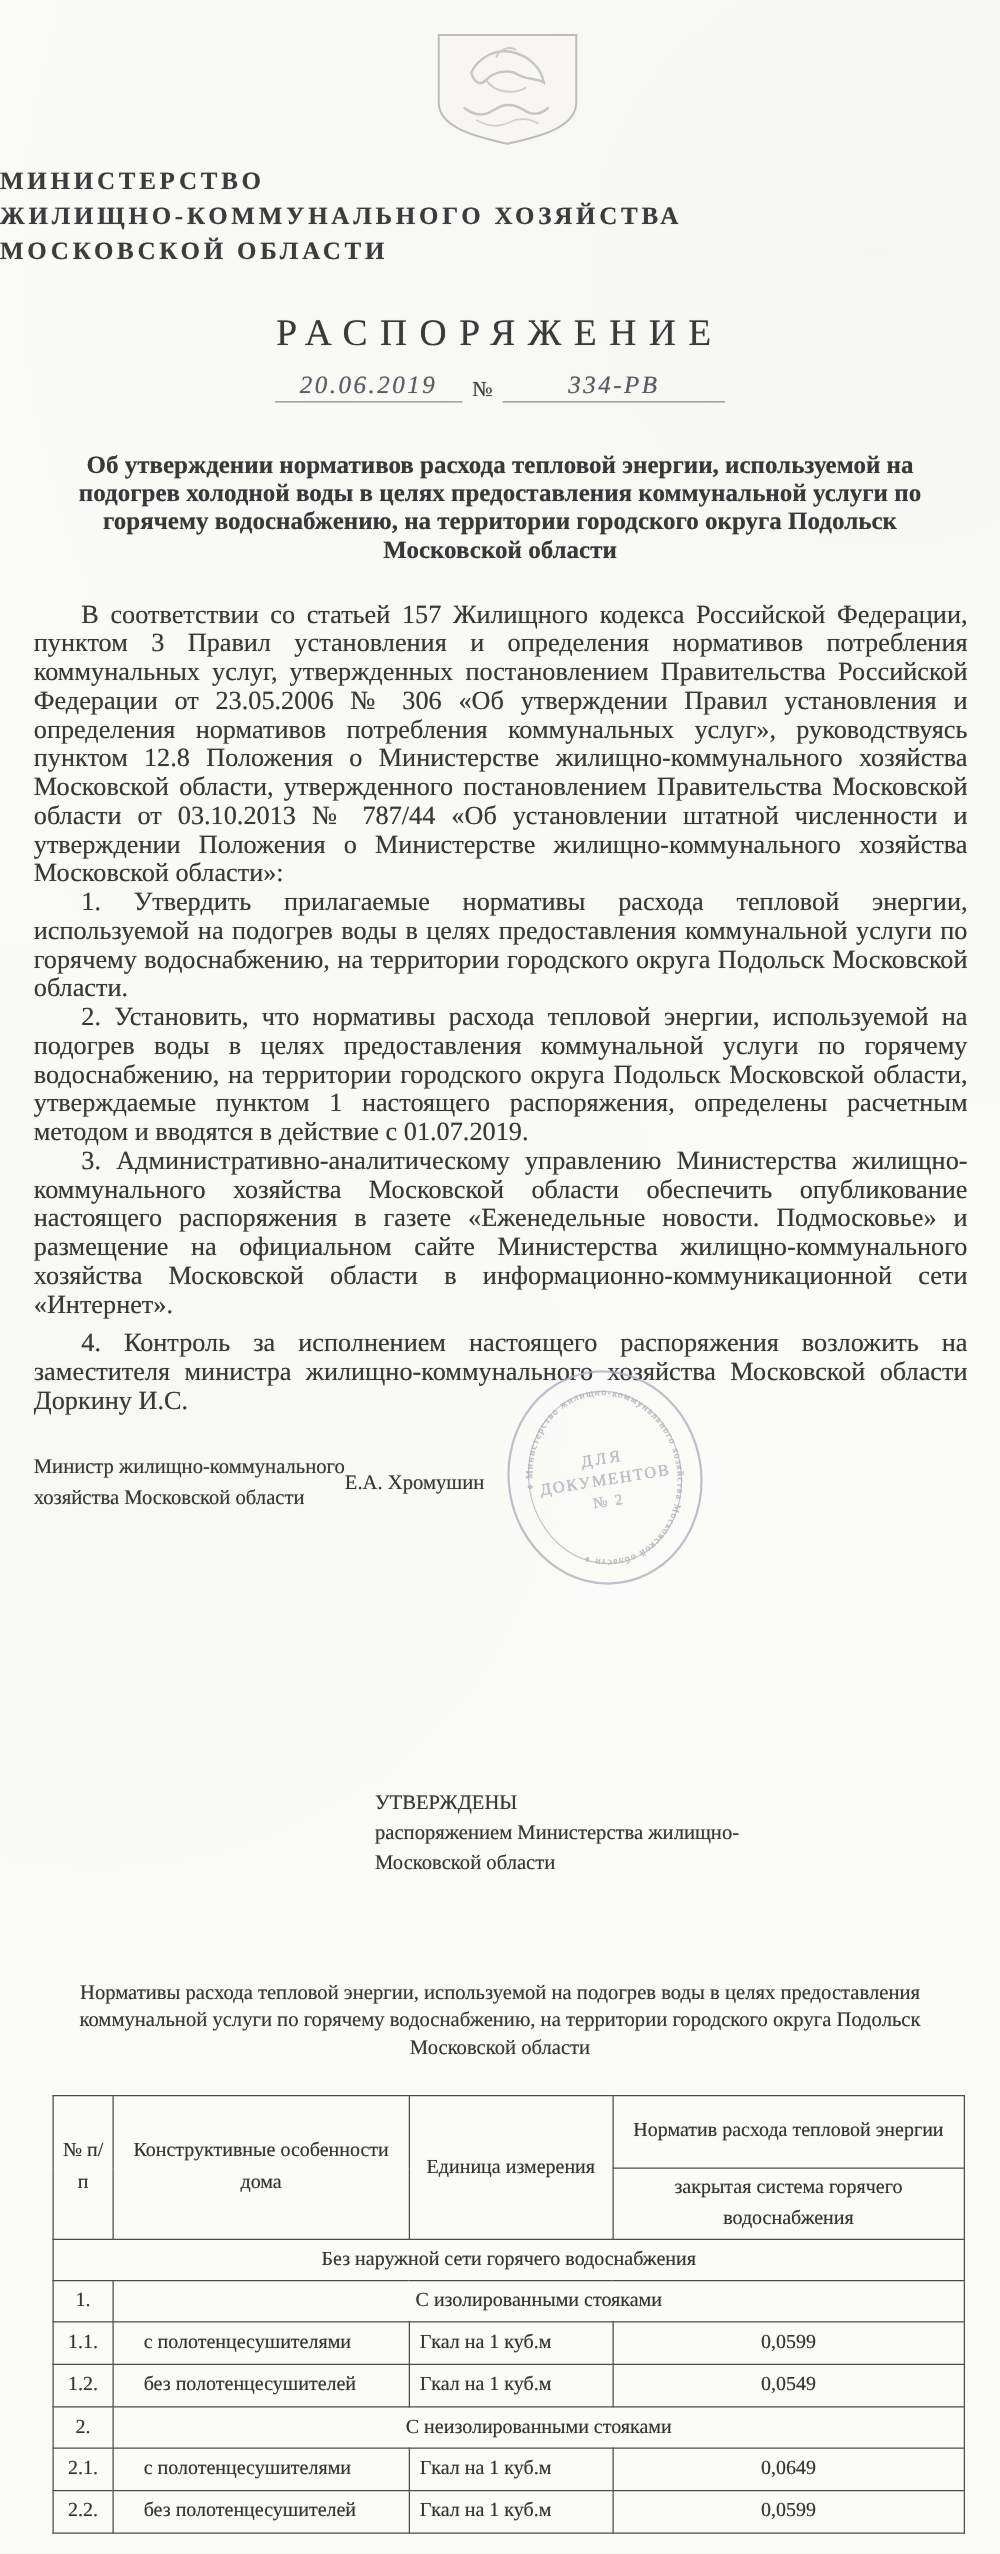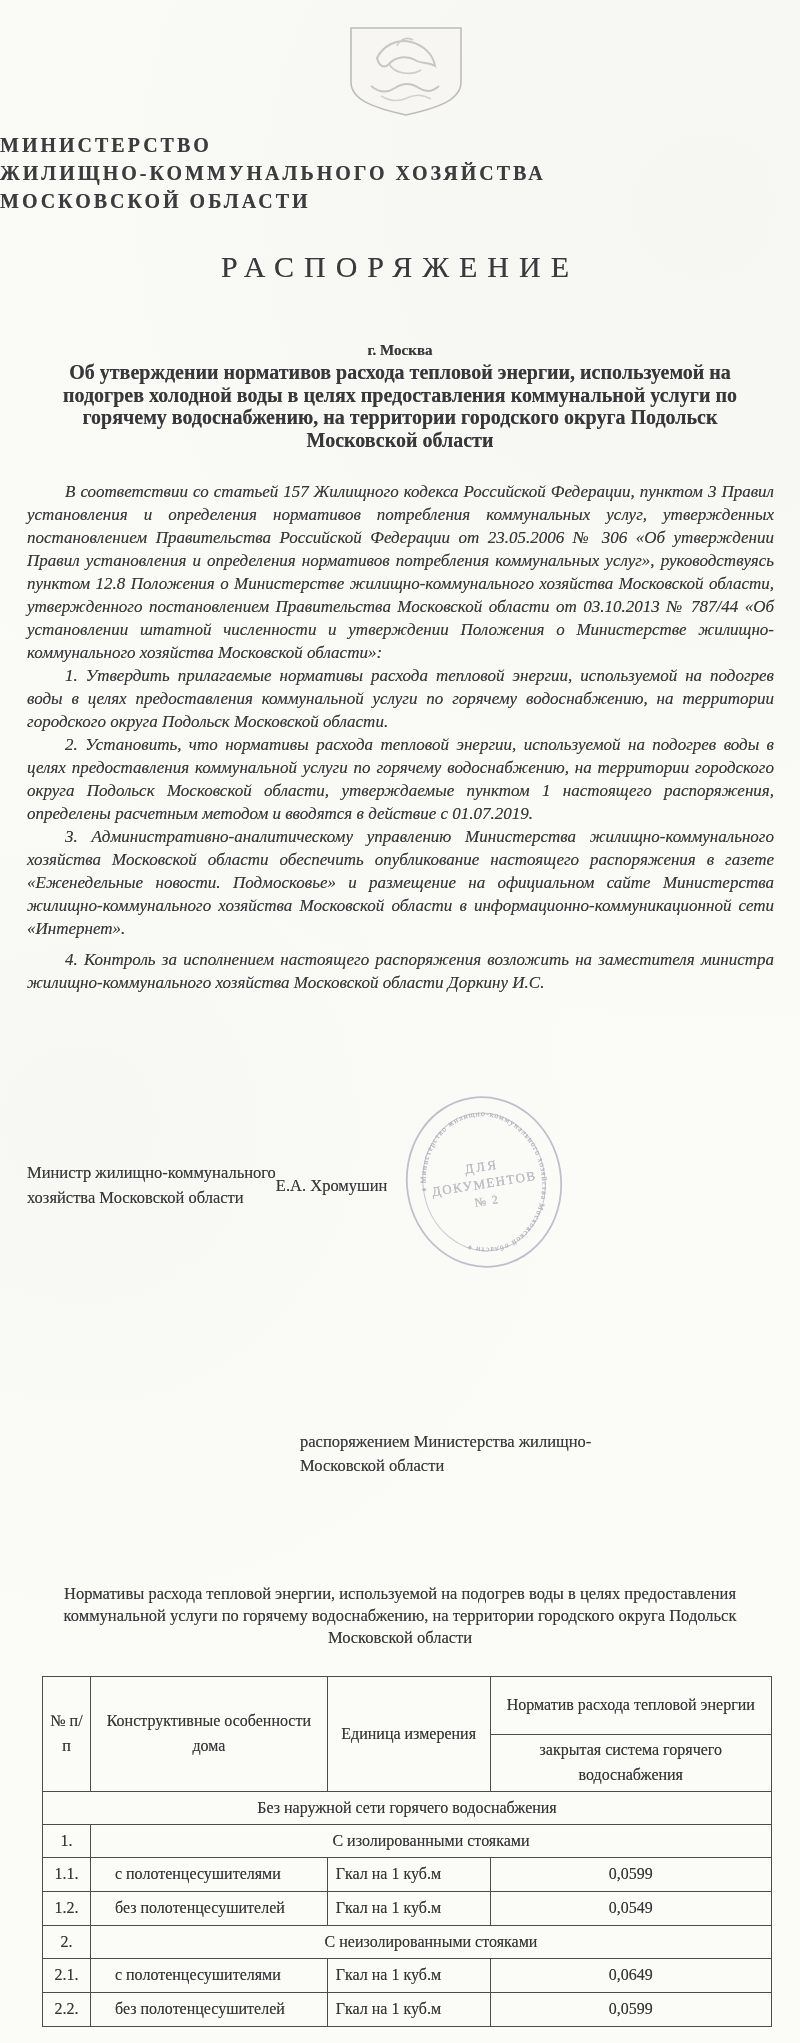--- a/index.html
+++ b/index.html
@@ -27,21 +27,21 @@
   .hw { font-style:italic; color:#5d5d68; letter-spacing:2px; font-size:20px; }
   .hw-slot { display:inline-block; border-bottom:1px solid #8a8a88; text-align:center; vertical-align:bottom; padding:0 6px 1px; }
   .hw-slot.date-slot { min-width:150px; }
   .hw-slot.num-slot  { min-width:178px; }
   .num-sign { font-size:17px; color:#454547; margin:0 8px; vertical-align:bottom; }
   .city { position:absolute; left:0; right:0; top:342px; text-align:center; font-weight:bold; font-size:15px; }
   .subject { position:absolute; left:28px; width:744px; top:361px; text-align:center;
              font-weight:bold; font-size:20px; line-height:22.5px; }
   
   .body-text { position:absolute; left:27px; width:747px; top:480px;
-               font-size:17px; line-height:23px; text-align:justify;font-style:italic; }
+               font-size:21px; line-height:23px; text-align:justify; }
   .body-text p { text-indent:38px; }
   .body-text p.gap-before { margin-top:8px; }
   
   .sig-row { position:absolute; left:27px; width:747px; top:1160px;
              display:flex; align-items:center; font-size:16.5px; line-height:25px; }
   .sig-name { white-space:nowrap; }
   .stamp { position:absolute; left:403px; top:1093px; width:162px; height:178px;
            transform:rotate(-9deg); opacity:.8; }
   
   .approval { position:absolute; left:300px; top:1430px; width:430px;
@@ -85,22 +85,24 @@
   </svg>
 
   <div class="ministry">
     <div>МИНИСТЕРСТВО</div>
     <div>ЖИЛИЩНО-КОММУНАЛЬНОГО ХОЗЯЙСТВА</div>
     <div>МОСКОВСКОЙ ОБЛАСТИ</div>
   </div>
 
   <div class="doc-type">РАСПОРЯЖЕНИЕ</div>
 
+  <div class="date-line">
+    <span class="hw-slot date-slot"><span class="hw">20.06.2019</span></span><span class="num-sign">№</span><span class="hw-slot num-slot"><span class="hw">334-РВ</span></span>
+  </div>
 
-  <div class="city">г. Москва</div>
 
   <div class="subject">Об утверждении нормативов расхода тепловой энергии, используемой на подогрев холодной воды в целях предоставления коммунальной услуги по горячему водоснабжению, на территории городского округа Подольск Московской области</div>
 
   <div class="body-text">
     <p>В соответствии со статьей 157 Жилищного кодекса Российской Федерации, пунктом 3 Правил установления и определения нормативов потребления коммунальных услуг, утвержденных постановлением Правительства Российской Федерации от 23.05.2006 № 306 «Об утверждении Правил установления и определения нормативов потребления коммунальных услуг», руководствуясь пунктом 12.8 Положения о Министерстве жилищно-коммунального хозяйства Московской области, утвержденного постановлением Правительства Московской области от 03.10.2013 № 787/44 «Об установлении штатной численности и утверждении Положения о Министерстве жилищно-коммунального хозяйства Московской области»:</p>
     <p>1. Утвердить прилагаемые нормативы расхода тепловой энергии, используемой на подогрев воды в целях предоставления коммунальной услуги по горячему водоснабжению, на территории городского округа Подольск Московской области.</p>
     <p>2. Установить, что нормативы расхода тепловой энергии, используемой на подогрев воды в целях предоставления коммунальной услуги по горячему водоснабжению, на территории городского округа Подольск Московской области, утверждаемые пунктом 1 настоящего распоряжения, определены расчетным методом и вводятся в действие с 01.07.2019.</p>
     <p>3. Административно-аналитическому управлению Министерства жилищно-коммунального хозяйства Московской области обеспечить опубликование настоящего распоряжения в газете «Еженедельные новости. Подмосковье» и размещение на официальном сайте Министерства жилищно-коммунального хозяйства Московской области в информационно-коммуникационной сети «Интернет».</p>
     <p class="gap-before">4. Контроль за исполнением настоящего распоряжения возложить на заместителя министра жилищно-коммунального хозяйства Московской области Доркину И.С.</p>
   </div>
@@ -119,20 +121,21 @@
     <path id="stampRing" d="M 23,89 A 58,66 0 1 1 139,89 A 58,66 0 1 1 23,89" fill="none" stroke="none"></path>
     <text font-size="7.6" fill="#b3b0c0" letter-spacing="1.1" font-family="Liberation Serif, DejaVu Serif, serif">
       <textPath href="#stampRing">♦ Министерство жилищно-коммунального хозяйства Московской области ♦</textPath>
     </text>
     <text x="81" y="78" text-anchor="middle" font-size="13" letter-spacing="2.5" fill="#b5b2c2" font-family="Liberation Serif, DejaVu Serif, serif">ДЛЯ</text>
     <text x="81" y="95" text-anchor="middle" font-size="13" letter-spacing="1.5" fill="#b5b2c2" font-family="Liberation Serif, DejaVu Serif, serif">ДОКУМЕНТОВ</text>
     <text x="81" y="112" text-anchor="middle" font-size="12" letter-spacing="1.5" fill="#b9b6c5" font-family="Liberation Serif, DejaVu Serif, serif">№ 2</text>
   </svg>
 
   <div class="approval">
+    <div>УТВЕРЖДЕНЫ</div>
     <div>распоряжением Министерства жилищно-</div>
     <div>Московской области</div>
   </div>
 
   <div class="annex-title">Нормативы расхода тепловой энергии, используемой на подогрев воды в целях предоставления коммунальной услуги по горячему водоснабжению, на территории городского округа Подольск Московской области</div>
 
   <table class="norms-table">
     <colgroup>
       <col class="col-num">
         <col class="col-feat">

